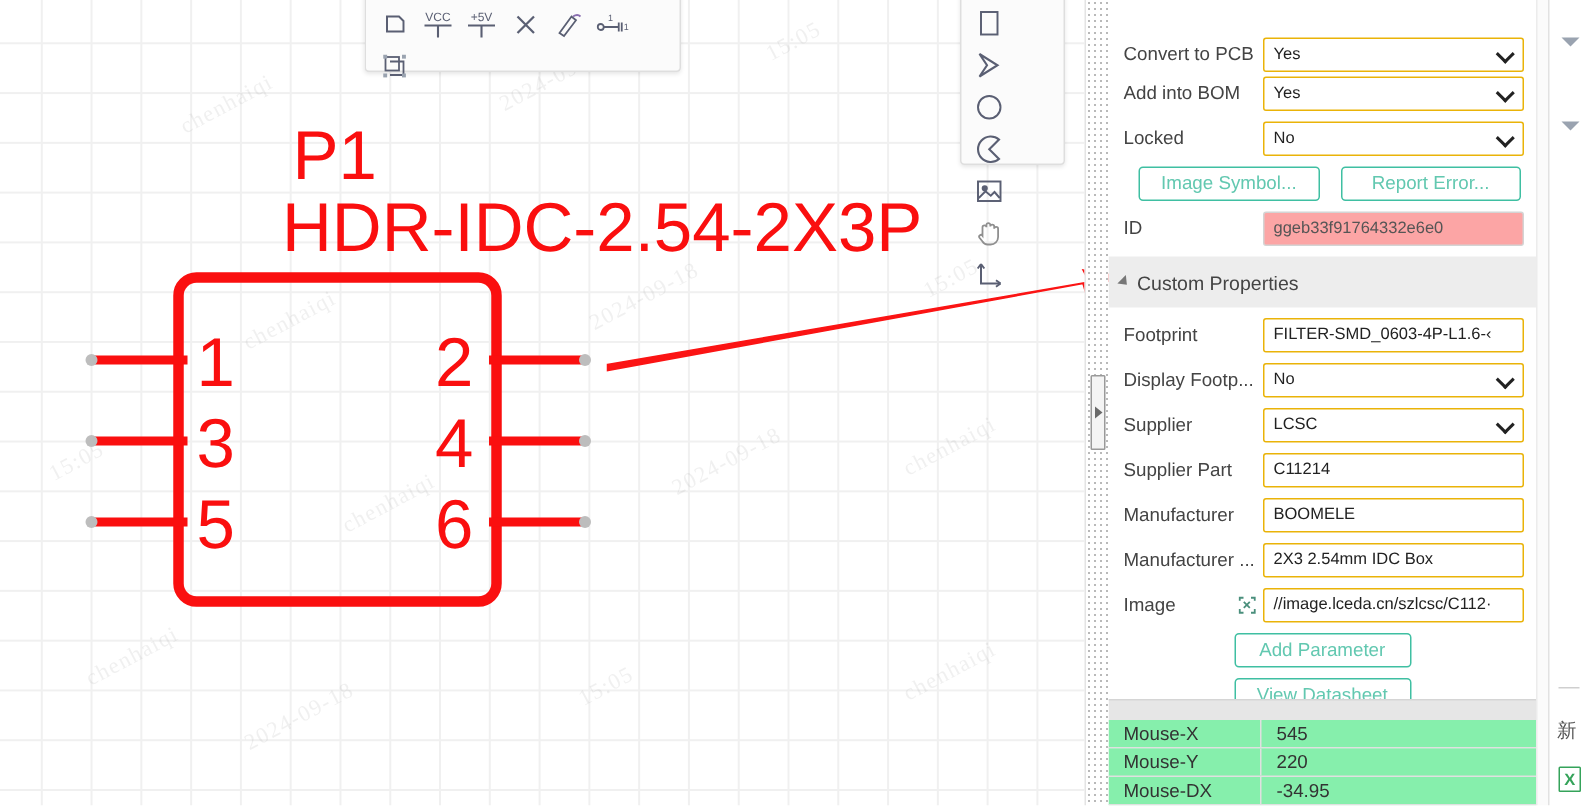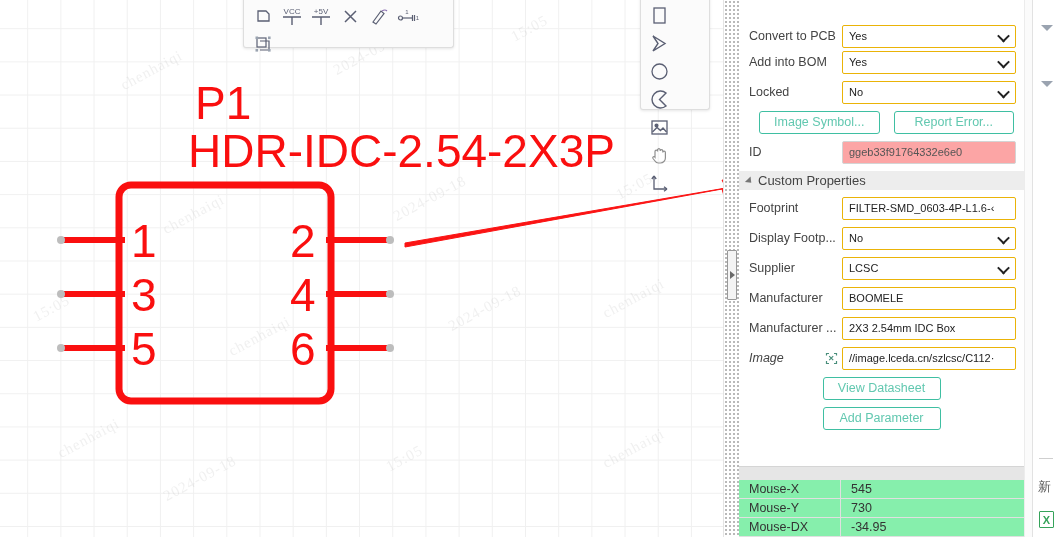--- a/index.html
+++ b/index.html
@@ -201,21 +201,21 @@
     font-size: 12.5px;
     display: flex; align-items: center; justify-content: center;
     cursor: pointer;
     font-family: "Liberation Sans", sans-serif;
     white-space: nowrap;
   }
   .gbtn.wide { flex: none; width: 118px; margin: 0 auto; }
 
   .section-hdr {
     background: #ededed;
-    height: 19px;
+    height: 34px;
     display: flex; align-items: center;
     padding-left: 8px;
     font-size: 13px;
     color: #444;
     cursor: pointer;
   }
   .section-hdr .caret {
     width: 0; height: 0;
     border-left: 5px solid #777;
     border-top: 4px solid transparent;
@@ -541,61 +541,65 @@
     <div class="prow">
       <div class="plabel">Display Footp...</div>
       <div class="pfield sel">No</div>
     </div>
 
     <div class="prow">
       <div class="plabel">Supplier</div>
       <div class="pfield sel">LCSC</div>
     </div>
 
+    <div class="prow">
+      <div class="plabel">Supplier Part</div>
+      <div class="pfield">C11214</div>
+    </div>
 
     <div class="prow">
       <div class="plabel">Manufacturer</div>
       <div class="pfield">BOOMELE</div>
     </div>
 
     <div class="prow">
       <div class="plabel">Manufacturer ...</div>
       <div class="pfield">2X3 2.54mm IDC Box</div>
     </div>
 
     <div class="prow">
-      <div class="plabel" style="width:71px;font-style:italic;">Image</div>
+      <div class="plabel" style="width:71px;">Image</div>
       <div class="img-icon">
         <svg width="13" height="13" viewBox="0 0 13 13" fill="none" stroke="#4a8f7c" stroke-width="1.2">
           <path d="M1.5 3.5 V1.5 H4"></path>
           <path d="M9 1.5 H11.5 V3.5"></path>
           <path d="M11.5 9 V11.5 H9"></path>
           <path d="M4 11.5 H1.5 V9"></path>
           <path d="M4.2 4.2 L8.2 8.2 M8.2 4.2 L4.2 8.2"></path>
         </svg>
       </div>
       <div class="pfield">//image.lceda.cn/szlcsc/C112·</div>
     </div>
 
     <div class="btnrow" style="padding-left:10px;">
+      <div class="gbtn wide">Add Parameter</div>
+    </div>
+    <div class="btnrow" style="padding-left:10px;">
       <div class="gbtn wide">View Datasheet</div>
-    </div>
-    <div class="btnrow" style="padding-left:10px;">
-      <div class="gbtn wide">Add Parameter</div>
     </div>
 
     <div id="mouse-table">
       <div class="thead"></div>
       <div class="mrow">
         <div class="mk">Mouse-X</div>
         <div class="mv">545</div>
       </div>
       <div class="mrow">
         <div class="mk">Mouse-Y</div>
-        <div class="mv">730</div>
+        <div class="mv">220</div>
       </div>
       <div class="mrow">
         <div class="mk">Mouse-DX</div>
         <div class="mv">-34.95</div>
       </div>
     </div>
   </div>
 
   <div id="pscroll"></div>
 

